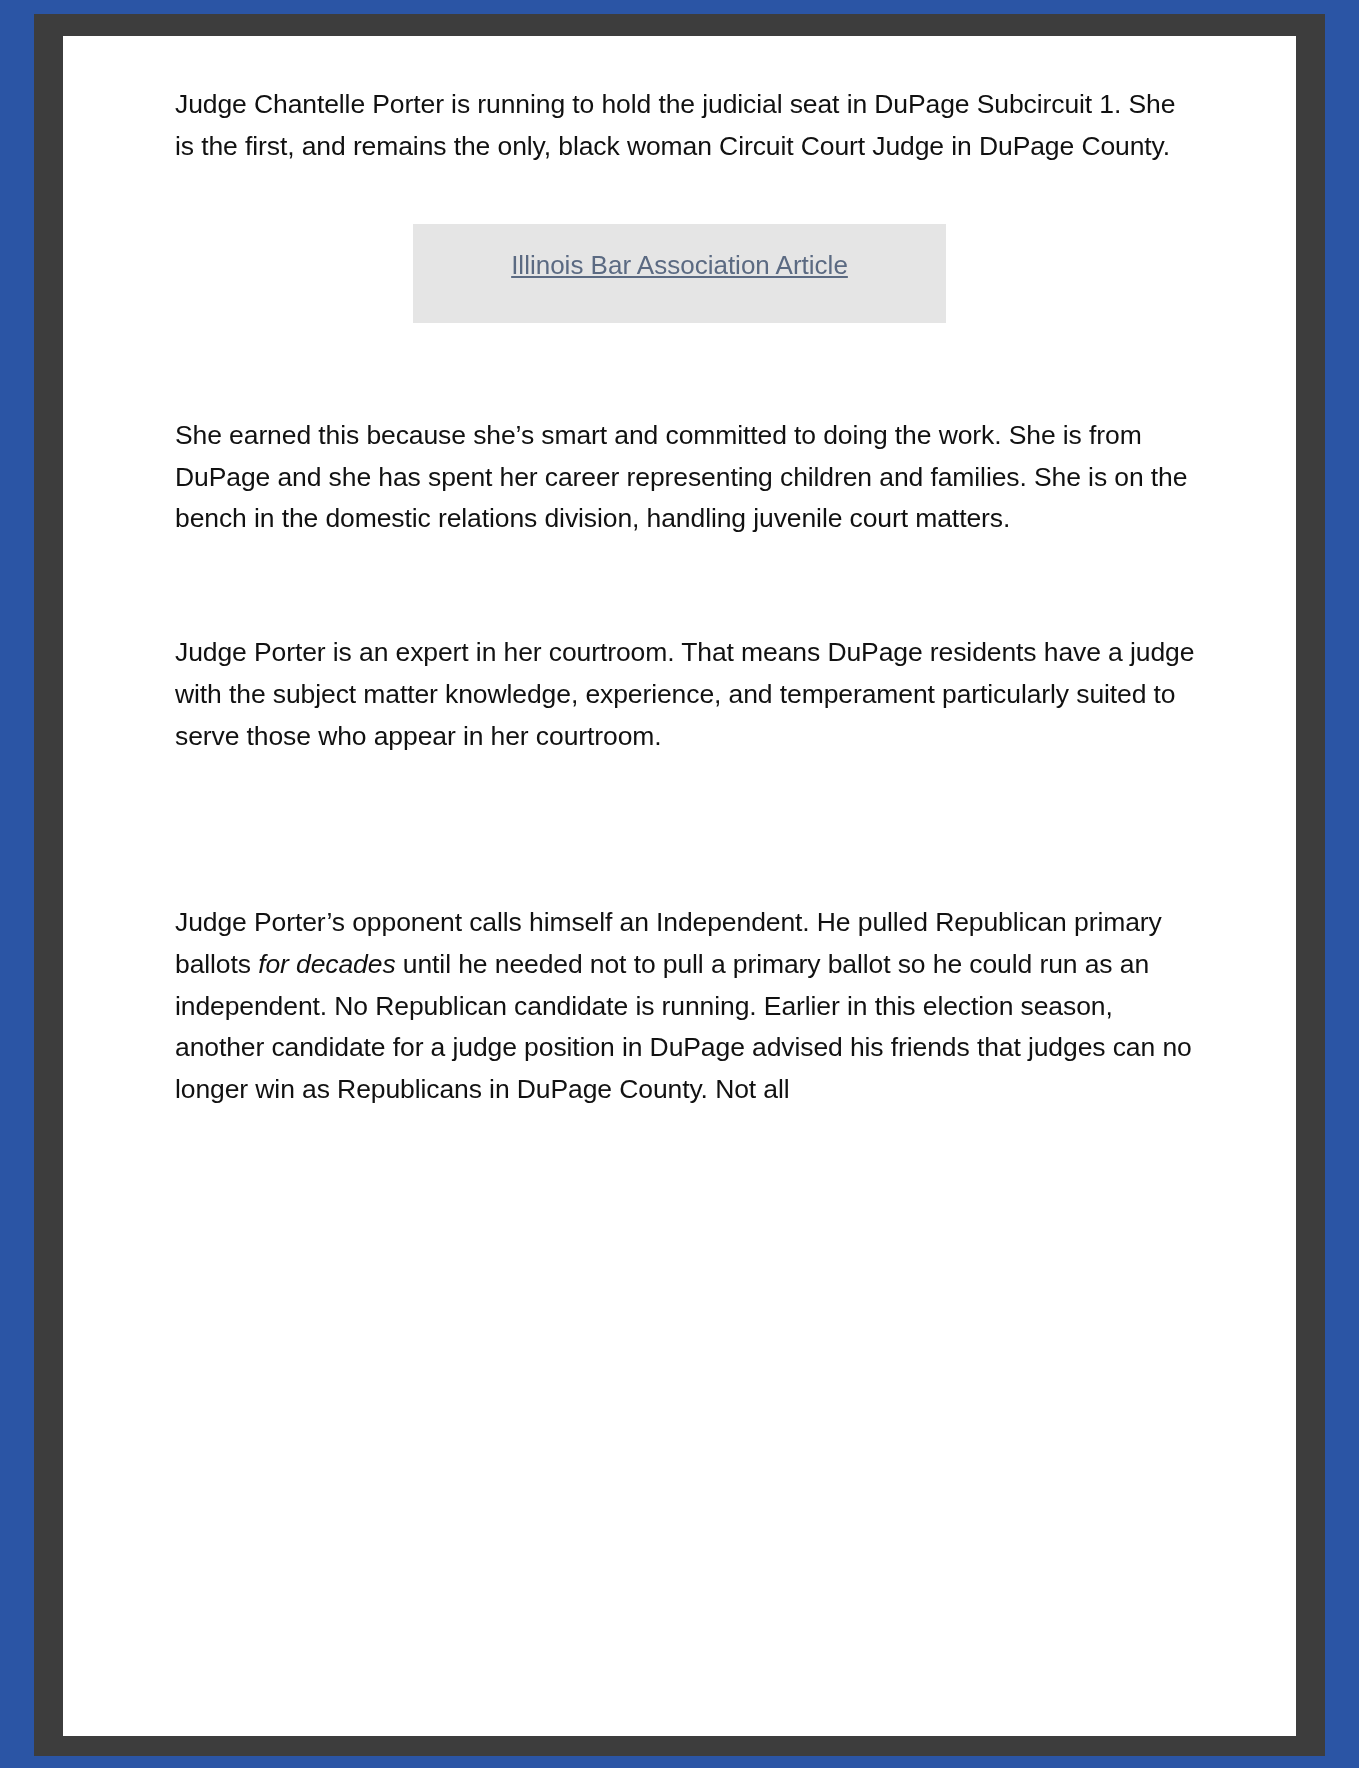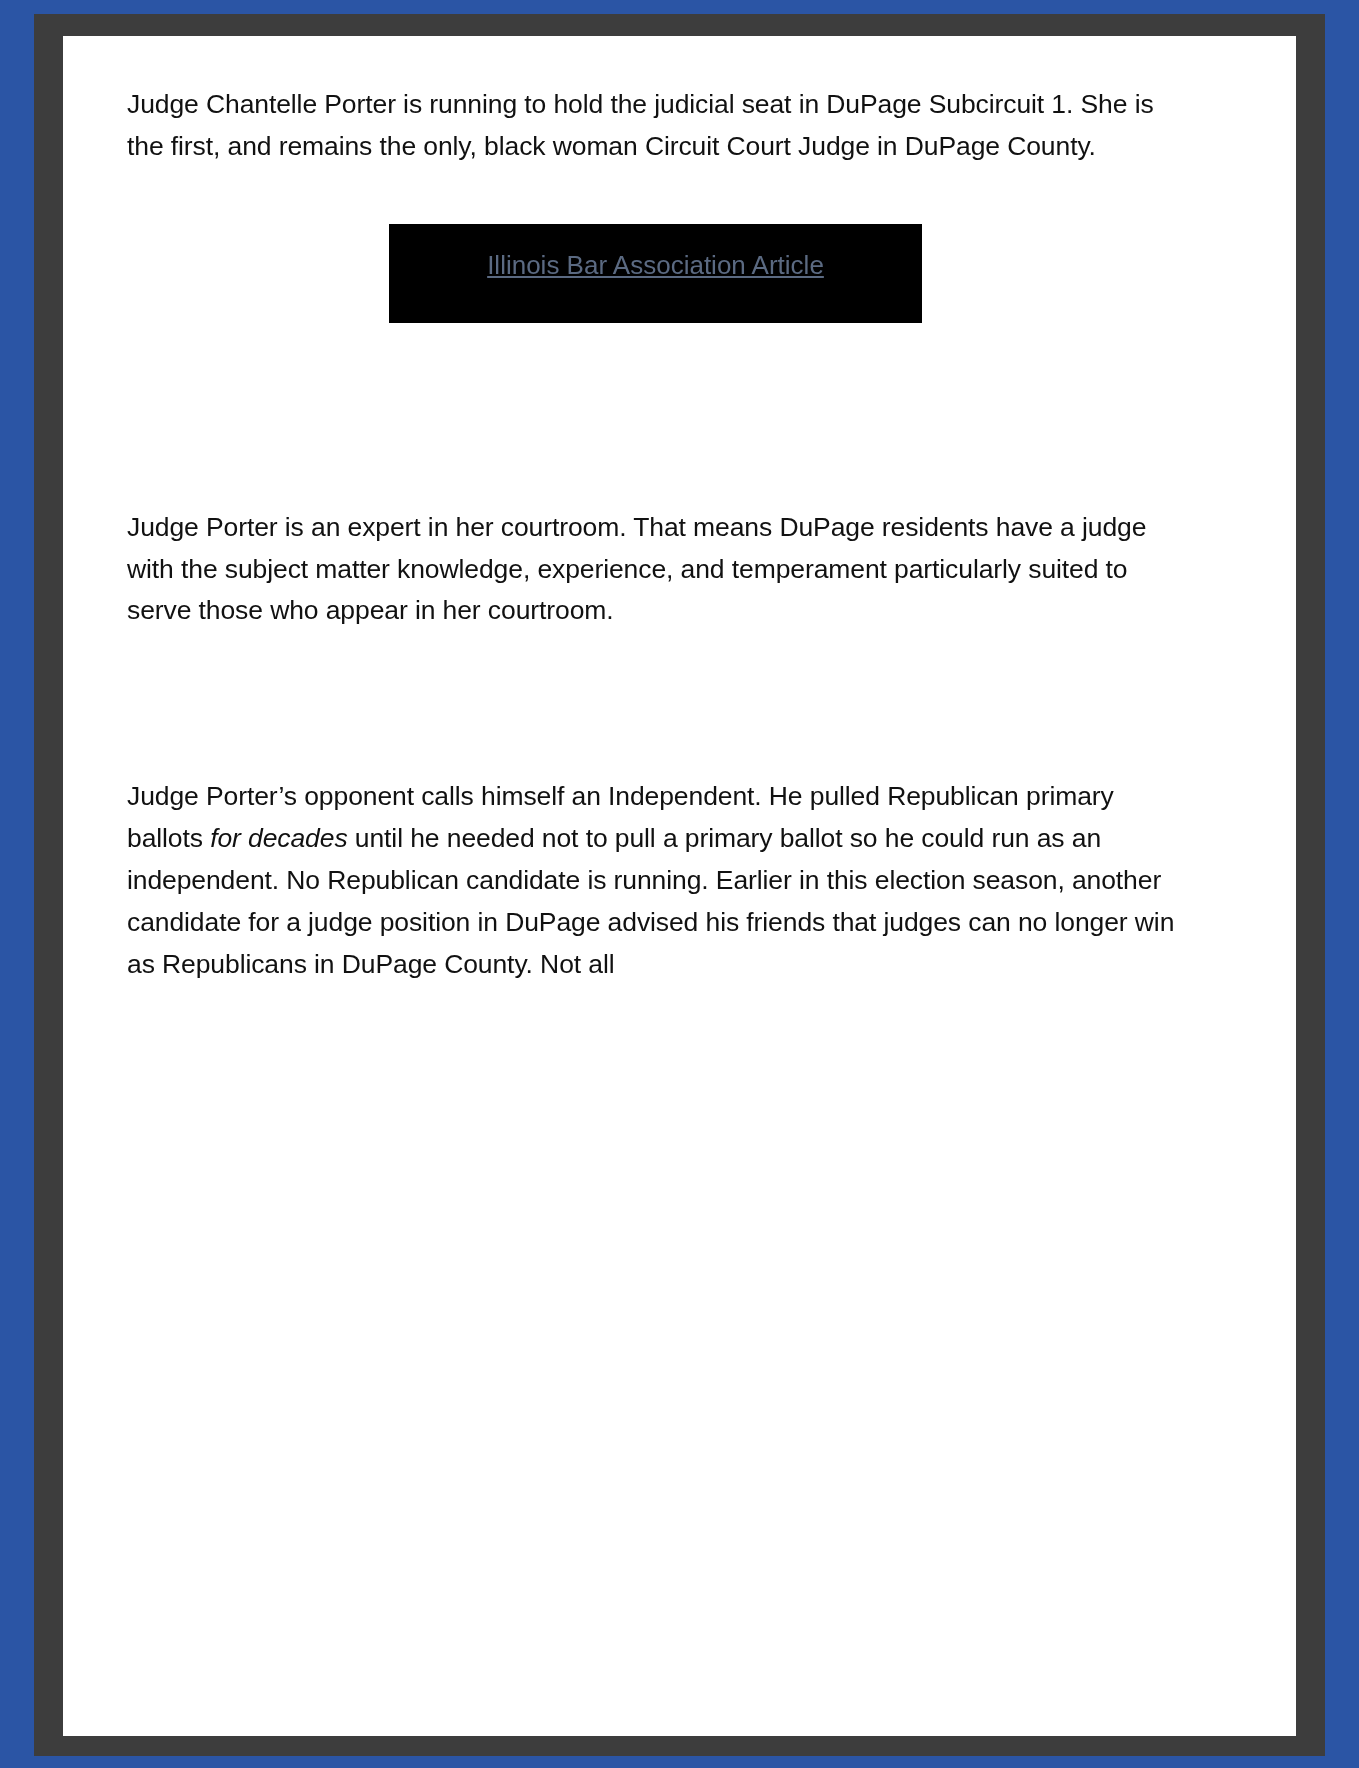--- a/index.html
+++ b/index.html
@@ -26,40 +26,40 @@
     position: absolute;
     left: 29px;
     top: 22px;
     width: 1233px;
     height: 1700px;
     background: #ffffff;
     box-sizing: border-box;
     overflow: hidden;
   }
   .content {
-    padding: 48px 100px 0 64px;
+    padding: 48px 100px 0 112px;
     box-sizing: border-box;
   }
   p.body-text {
     font-size: 26.5px;
     line-height: 1.58;
     color: #111111;
     margin: 0;
     letter-spacing: -0.1px;
     font-weight: 400;
   }
   .gap-lg { height: 56px; }
   .gap-xl { height: 72px; }
   .gap-md { height: 36px; }
   .btn-wrap {
     display: flex;
     justify-content: center;
   }
   .btn {
-    background: #000000;
+    background: #e5e5e5;
     color: #5b6a82;
     text-decoration: underline;
     font-size: 26px;
     display: flex;
     align-items: flex-start;
     justify-content: center;
     box-sizing: border-box;
     cursor: pointer;
   }
   .btn-1 {
@@ -89,20 +89,21 @@
 
       <div class="btn-wrap">
         <a class="btn btn-1">Illinois Bar Association Article</a>
       </div>
 
       <div class="gap-md"></div>
 
 
       <div class="gap-lg"></div>
 
+      <p class="body-text">She earned this because she’s smart and committed to doing the work. She is from DuPage and she has spent her career representing children and families. She is on the bench in the domestic relations division, handling juvenile court matters.</p>
 
       <div class="gap-lg"></div>
 
 
       <div class="gap-md"></div>
 
       <p class="body-text">Judge Porter is an expert in her courtroom. That means DuPage residents have a judge with the subject matter knowledge, experience, and temperament particularly suited to serve those who appear in her courtroom.</p>
 
       <div class="gap-xl"></div>
 

